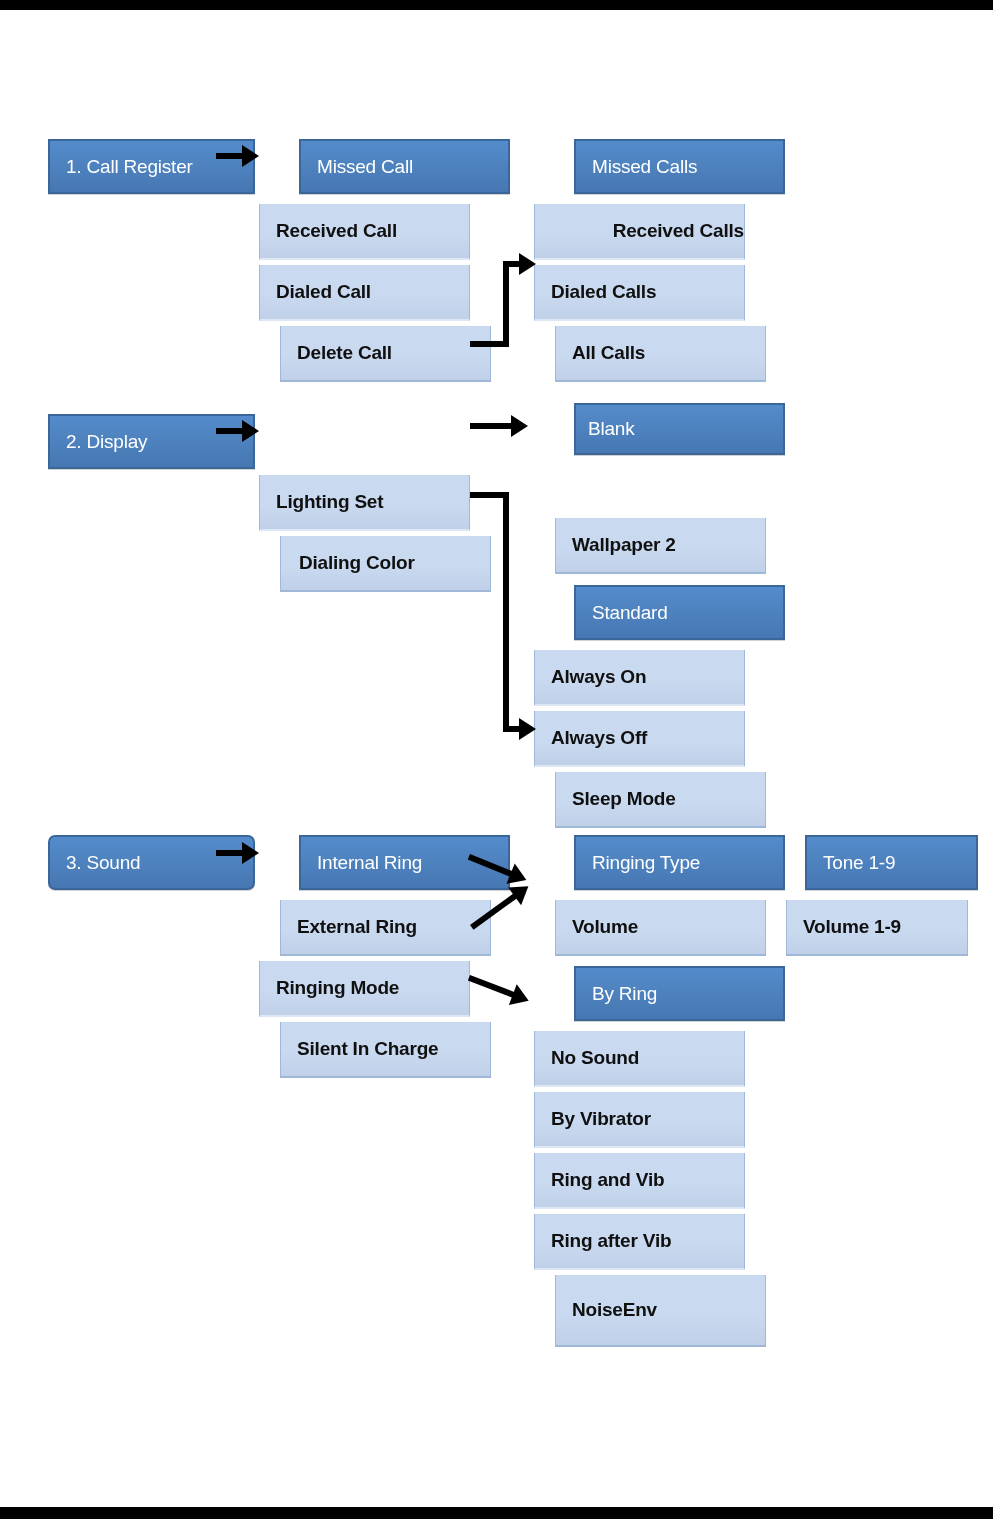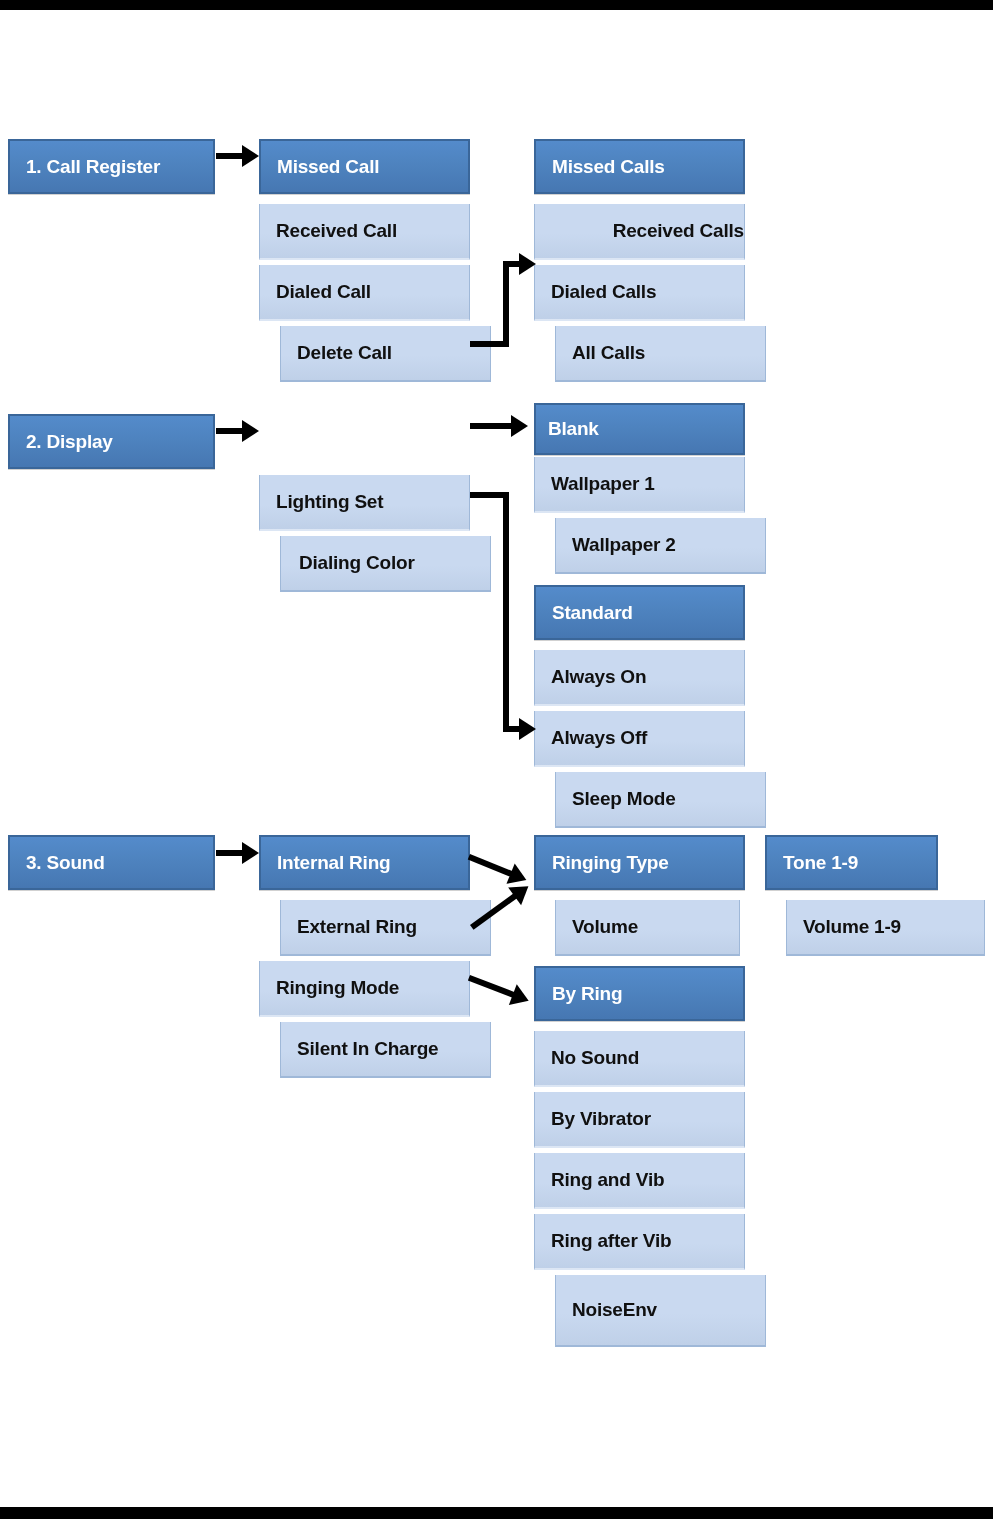--- a/index.html
+++ b/index.html
@@ -21,23 +21,24 @@
     display:flex;align-items:center;
     padding-left:16px;
     letter-spacing:-0.2px;
   }
   .box .lbl{display:block;white-space:nowrap;}
 
   .box.head{
     background:linear-gradient(to bottom,#548BCB 0%,#4E83BF 45%,#4677B2 100%);
     border:2px solid #3A6699;
     color:#ffffff;
-    font-weight:bold;
+    font-weight:normal;
     font-size:19px;
     box-shadow:0 1px 0 rgba(0,0,0,.18);
+    margin-left:40px;
   }
   .box.item{
     background:linear-gradient(to bottom,#C9D9F0 0%,#C9D9F0 55%,#BFD0E8 100%);
     border:none;
     border-bottom:2px solid #DCE6F4;
     color:#101010;
     font-weight:bold;
     font-size:19px;
   }
   .box.item.sideframe{border-left:1px solid #9FB8D8;border-right:1px solid #9FB8D8;}
@@ -120,23 +121,20 @@
   <div class="box item sideframe" style="left:259px;top:465px;width:211px;height:56px;">
     <span class="lbl">Lighting Set</span>
   </div>
   <div class="box item sideframe lastrow" style="left:259px;top:526px;width:211px;height:56px;padding-left:18px;">
     <span class="lbl">Dialing Color</span>
   </div>
 
   <div class="box head" style="left:534px;top:393px;width:211px;height:52px;padding-left:12px;">
     <span class="lbl">Blank</span>
   </div>
-  <div class="box item sideframe" style="left:534px;top:447px;width:211px;height:56px;">
-    <span class="lbl">Wallpaper 1</span>
-  </div>
   <div class="box item sideframe lastrow" style="left:534px;top:508px;width:211px;height:56px;">
     <span class="lbl">Wallpaper 2</span>
   </div>
 
   <div class="box head" style="left:534px;top:575px;width:211px;height:55px;">
     <span class="lbl">Standard</span>
   </div>
   <div class="box item sideframe" style="left:534px;top:640px;width:211px;height:56px;">
     <span class="lbl">Always On</span>
   </div>
@@ -157,48 +155,48 @@
     <div class="arrowhead right" style="left:511px;top:405px;"></div>
   </div>
 
   <div class="conn">
     <div class="seg h" style="left:470px;top:482px;width:39px;"></div>
     <div class="seg v" style="left:503px;top:482px;height:240px;"></div>
     <div class="seg h" style="left:503px;top:716px;width:23px;"></div>
     <div class="arrowhead right" style="left:519px;top:708px;"></div>
   </div>
 
-  <div class="box head" style="left:8px;top:825px;width:207px;height:55px;">
+  <div class="box head" style="left:8px;top:825px;width:207px;height:55px;border-radius:7px;">
     <span class="lbl">3. Sound</span>
   </div>
 
   <div class="box head" style="left:259px;top:825px;width:211px;height:55px;">
     <span class="lbl">Internal Ring</span>
   </div>
   <div class="box item sideframe lastrow" style="left:259px;top:890px;width:211px;height:56px;">
     <span class="lbl">External Ring</span>
   </div>
   <div class="box item sideframe" style="left:259px;top:951px;width:211px;height:56px;">
     <span class="lbl">Ringing Mode</span>
   </div>
   <div class="box item sideframe lastrow" style="left:259px;top:1012px;width:211px;height:56px;">
     <span class="lbl">Silent In Charge</span>
   </div>
 
   <div class="box head" style="left:534px;top:825px;width:211px;height:55px;">
     <span class="lbl">Ringing Type</span>
   </div>
-  <div class="box item sideframe lastrow" style="left:534px;top:890px;width:185px;height:56px;">
+  <div class="box item sideframe lastrow" style="left:534px;top:890px;width:211px;height:56px;">
     <span class="lbl">Volume</span>
   </div>
 
   <div class="box head" style="left:765px;top:825px;width:173px;height:55px;">
     <span class="lbl">Tone 1-9</span>
   </div>
-  <div class="box item sideframe lastrow" style="left:765px;top:890px;width:199px;height:56px;">
+  <div class="box item sideframe lastrow" style="left:765px;top:890px;width:182px;height:56px;">
     <span class="lbl">Volume 1-9</span>
   </div>
 
   <div class="box head" style="left:534px;top:956px;width:211px;height:55px;">
     <span class="lbl">By Ring</span>
   </div>
   <div class="box item sideframe" style="left:534px;top:1021px;width:211px;height:56px;">
     <span class="lbl">No Sound</span>
   </div>
   <div class="box item sideframe" style="left:534px;top:1082px;width:211px;height:56px;">

